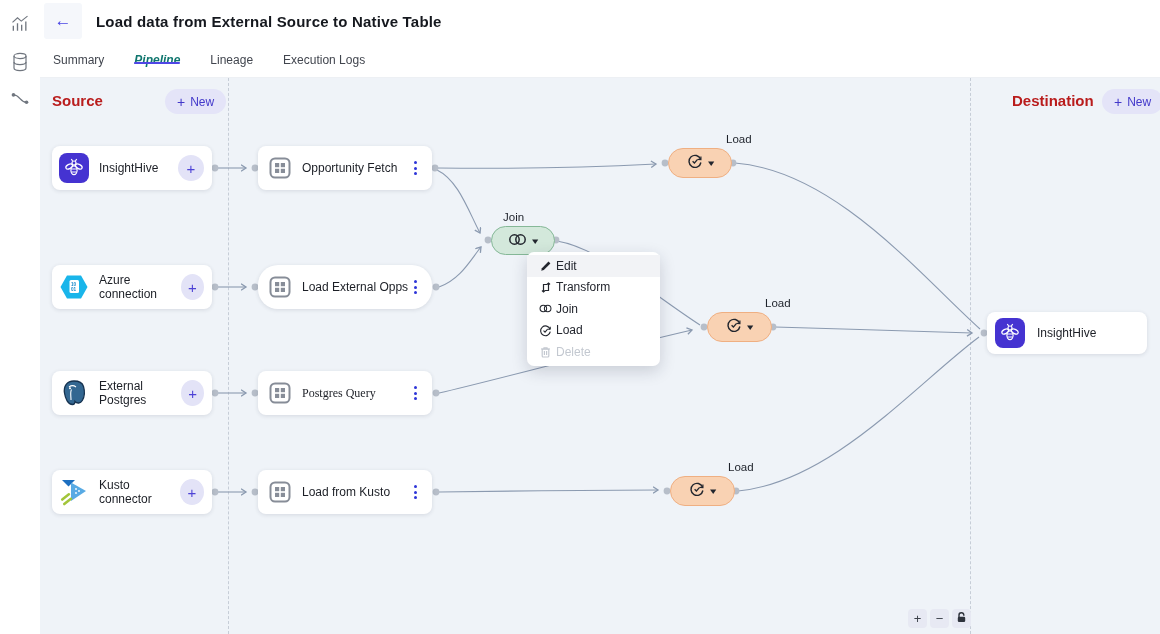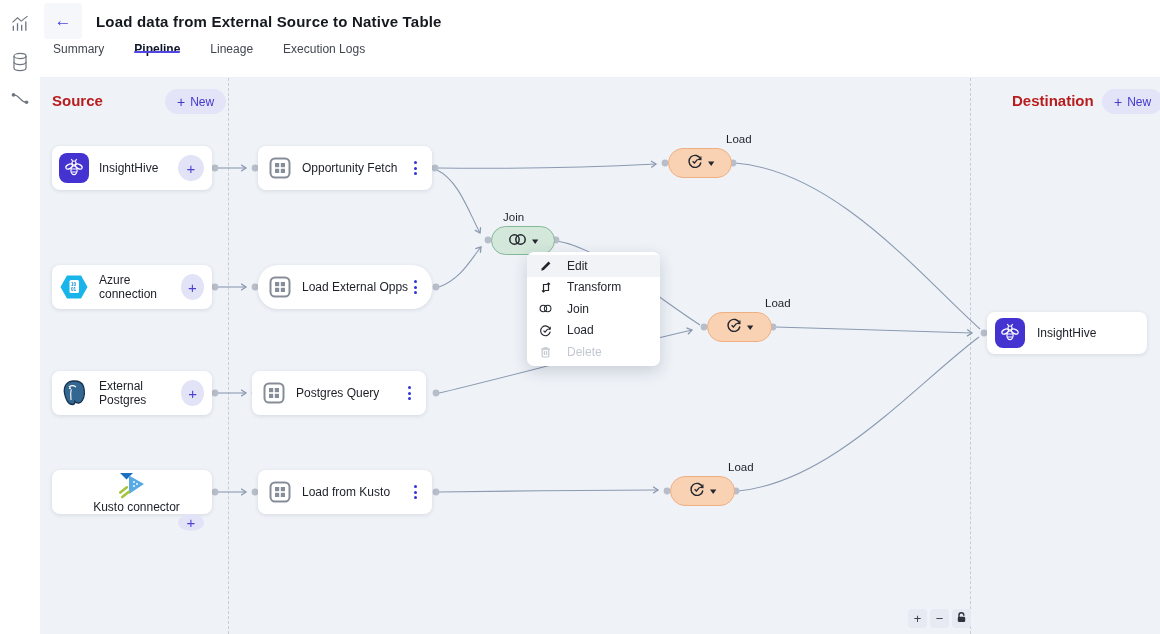--- a/index.html
+++ b/index.html
@@ -11,23 +11,23 @@
   .rail svg { display:block; }
 
   .main { width:1120px; display:flex; flex-direction:column; }
 
   
   .header { height:42px; background:#fff; display:flex; align-items:center; }
   .back-btn { width:38px; height:36px; margin-left:4px; background:#f5f7fb; border-radius:3px; display:flex; align-items:center; justify-content:center; color:#4945e4; font-size:17px; cursor:pointer; }
   .title { margin-left:14px; font-size:15px; font-weight:700; color:#15181e; letter-spacing:.2px; }
 
   
-  .tabbar { height:36px; display:flex; align-items:flex-start; gap:30px; padding-left:13px; border-bottom:1px solid #edf0f4; background:#fff; }
+  .tabbar { height:36px; display:flex; align-items:center; gap:30px; padding-left:13px; border-bottom:1px solid #edf0f4; background:#fff; }
   .tab { display:flex; align-items:center; font-size:12px; color:#41454e; position:relative; cursor:pointer; }
-  .tab.active { color:#0f172a; font-weight:700; }
+  .tab.active { color:#0f766e; font-weight:700;font-style:italic; }
   .tab.active::after { content:""; position:absolute; left:0; right:0; bottom:3px; height:2px; border-radius:2px; background:#4f46e5; }
 
   
   .canvas { position:relative; width:1120px; height:556px; background:#eff3f8; }
   .sep { position:absolute; top:0; bottom:0; width:0; border-left:1px dashed #c6cdd7; }
   .sep-left { left:188px; } .sep-right { left:930px; }
 
   .section-heading { position:absolute; font-size:15px; font-weight:700; color:#b91c1c; z-index:3; }
   .new-btn { position:absolute; height:25px; padding:0 12px; border-radius:13px; background:#e4e4f8; color:#4238ca; font-size:12px; display:flex; align-items:center; gap:5px; z-index:3; cursor:pointer; }
   .new-btn .plus { font-size:14px; }
@@ -44,21 +44,21 @@
   .kebab { margin-left:auto; display:flex; flex-direction:column; gap:2.5px; cursor:pointer; padding:3px; }
   .kebab i { width:3px; height:3px; border-radius:50%; background:#2d35d8; display:block; }
 
   .pill { position:absolute; border-radius:16px; display:flex; align-items:center; justify-content:center; gap:6px; z-index:2; cursor:pointer; }
   .pill-join { background:#d3e8db; border:1px solid #85b897; }
   .pill-load { background:#f9d2b3; border:1px solid #efaf82; }
   .pill-label { position:absolute; font-size:11.5px; color:#1d212a; z-index:2; }
   .chev { font-size:9px; color:#22262e; transform:scaleX(1.4); }
 
   .menu { position:absolute; left:487px; top:174px; width:133px; background:#fff; border-radius:7px; box-shadow:0 5px 16px rgba(25,35,60,.18); padding:3px 0; z-index:6; }
-  .menu-item { height:21.5px; display:flex; align-items:center; gap:15px; padding:0 12px; font-size:12px; color:#23262e; cursor:pointer; }
+  .menu-item { height:21.5px; display:flex; align-items:center; gap:4px; padding:0 12px; font-size:12px; color:#23262e; cursor:pointer; }
   .menu-item.highlight { background:#f2f3f6; }
   .menu-item.disabled { color:#c3c8d0; cursor:default; }
   .menu-item .mi { width:13px; display:flex; justify-content:center; }
 
   .dest-card { left:947px; top:234px; width:160px; height:42px; padding-left:8px; }
   .dest-card .label { font-size:12px; color:#1c1f26; margin-left:12px; }
 
   .zoom-ctrl { position:absolute; left:868px; top:531px; display:flex; gap:3px; z-index:3; }
   .zbtn { width:19px; height:19px; background:#e7e9f3; border-radius:4px; display:flex; align-items:center; justify-content:center; font-size:13px; color:#3a3f49; cursor:pointer; }
 
@@ -221,21 +221,21 @@
             <path d="M12 22 C12 18 11 14 12.5 11.5" stroke="#fff" stroke-width="1.1" fill="none"></path>
             <circle cx="11" cy="10.3" r="1" fill="#fff"></circle>
           </svg>
         </span>
         <span class="label">External Postgres</span>
         <span class="plus-btn">
             <span>+</span>
           </span>
       </div>
 
-      <div class="card src-card" style="left:12px; top:392px;flex-direction:column;">
+      <div class="card src-card" style="left:12px; top:392px;">
         <span class="node-icon">
           <svg width="30" height="30" viewBox="0 0 30 30">
             <polygon points="3,3 16,3 9.5,9.5" fill="#1d6fc0"></polygon>
             <polygon points="12,5.5 27,14 12,24 12,14" fill="#58aae4"></polygon>
             <rect x="1" y="19" width="11" height="2.6" rx="1.3" transform="rotate(-38 6 20)" fill="#a2c53a"></rect>
             <rect x="3" y="23.5" width="11" height="2.6" rx="1.3" transform="rotate(-38 8 24.5)" fill="#a2c53a"></rect>
             <circle cx="17" cy="12" r="0.9" fill="#fff"></circle>
               <circle cx="20" cy="14" r="0.9" fill="#fff"></circle>
               <circle cx="17" cy="16" r="0.9" fill="#fff"></circle>
           </svg>
@@ -275,21 +275,21 @@
             </svg>
         </span>
         <span class="label">Load External Opps</span>
         <span class="kebab">
             <i></i>
             <i></i>
             <i></i>
           </span>
       </div>
 
-      <div class="card mid-card" style="left:212px; top:293px;">
+      <div class="card mid-card" style="left:218px; top:293px;font-family:Liberation Serif, serif;">
         <span class="node-icon">
           <svg width="22" height="22" viewBox="0 0 22 22" fill="none">
               <rect x="1.5" y="1.5" width="19" height="19" rx="4.5" stroke="#878d98" stroke-width="2"></rect>
               <rect x="6" y="6" width="4.2" height="4.2" fill="#878d98"></rect>
               <rect x="11.8" y="6" width="4.2" height="4.2" fill="#878d98"></rect>
               <rect x="6" y="11.8" width="4.2" height="4.2" fill="#878d98"></rect>
               <rect x="11.8" y="11.8" width="4.2" height="4.2" fill="#878d98"></rect>
             </svg>
         </span>
         <span class="label">Postgres Query</span>

